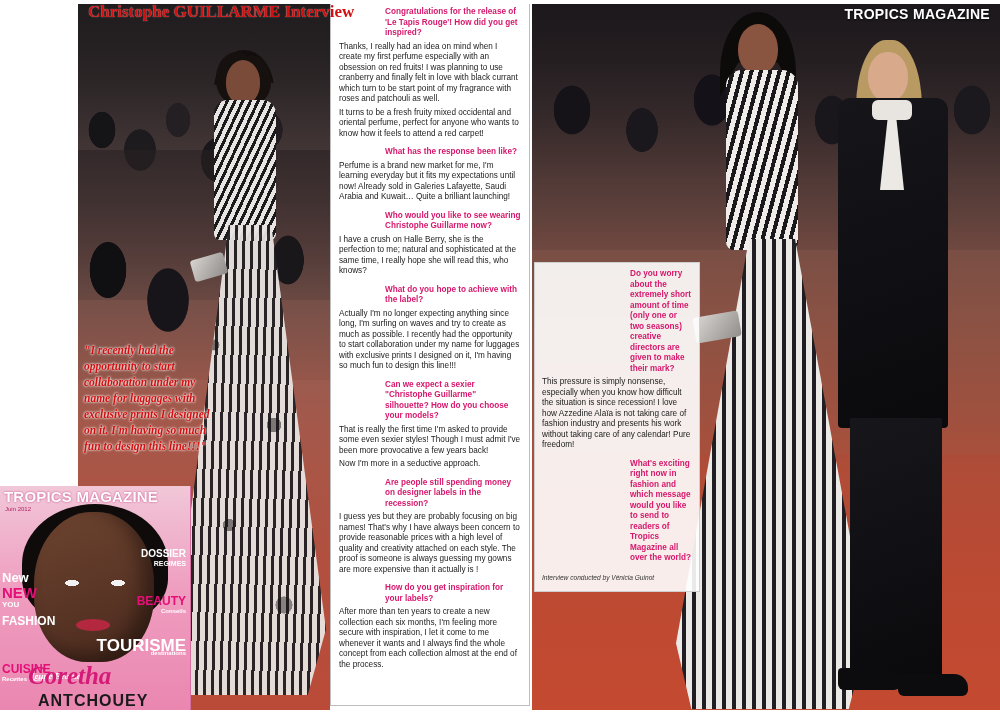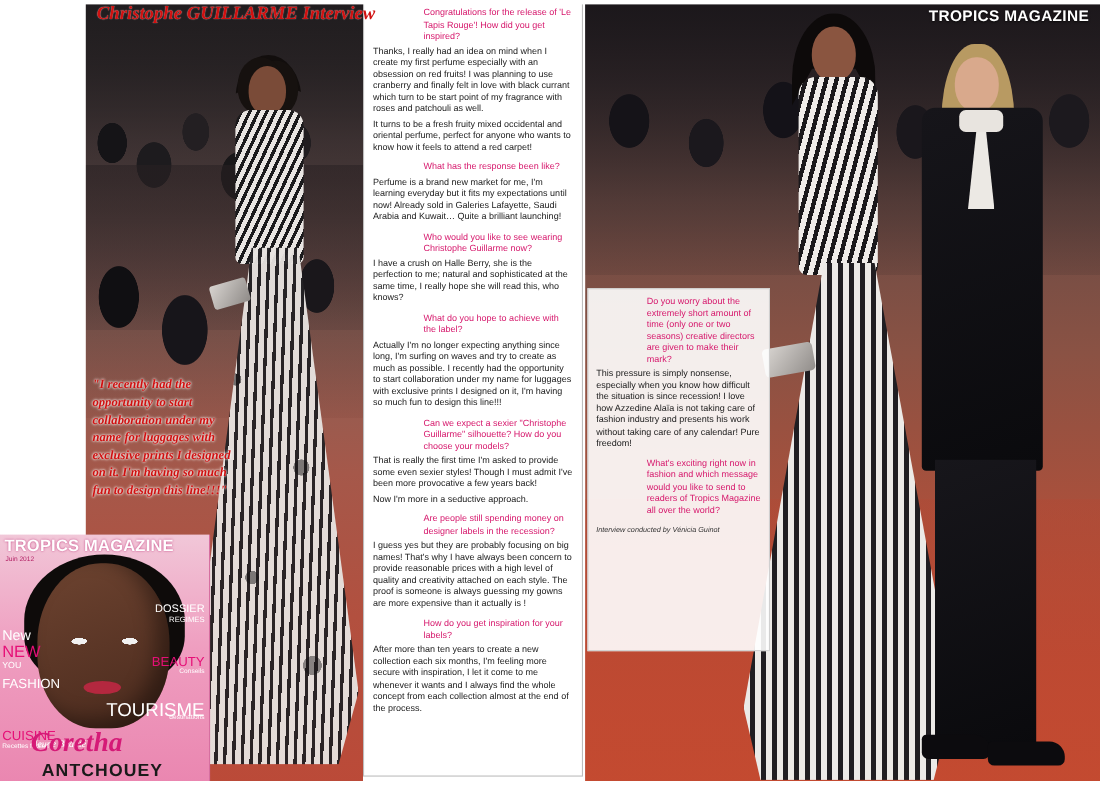--- a/index.html
+++ b/index.html
@@ -154,21 +154,21 @@
     font-family: "Liberation Serif", serif;
     font-style: italic;
     font-size: 25px; color: #d51a77; font-weight: bold;
   }
   .mag-cover .mc-sub {
     position: absolute; left: 38px; bottom: 4px;
     font-size: 16px; font-weight: bold; color: #1a1a1a; letter-spacing: 1px;
   }
   .mc-line {
     position: absolute;
-    font-size: 9px; font-weight: normal; text-align: right;
+    font-size: 9px; font-weight: bold; text-align: right;
   }
   .mc-l-new  { left: 2px; top: 84px;  color: #ffffff; font-size: 13px; }
   .mc-l-new2 { left: 2px; top: 98px;  color: #e60f77; font-size: 15px; }
   .mc-l-you  { left: 2px; top: 114px; color: #ffffff; font-size: 8px; }
   .mc-l-fash { left: 2px; top: 128px; color: #ffffff; font-size: 12px; }
   .mc-l-cuis { left: 2px; top: 176px; color: #e60f77; font-size: 12px; }
   .mc-l-rec  { left: 2px; top: 190px; color: #ffffff; font-size: 6px; }
   .mc-r-doss { right: 4px; top: 62px;  color: #ffffff; font-size: 10px; }
   .mc-r-reg  { right: 4px; top: 74px;  color: #ffffff; font-size: 7px; }
   .mc-r-beau { right: 4px; top: 108px; color: #e60f77; font-size: 12px; }
@@ -176,21 +176,20 @@
   .mc-r-tour { right: 4px; top: 150px; color: #ffffff; font-size: 17px; }
   .mc-r-dest { right: 4px; top: 164px; color: #ffffff; font-size: 6px; }
   .mc-italic { left: 30px; top: 150px; color: #ffffff; font-size: 9px;
                font-family:"Liberation Serif",serif; font-style: italic; margin-top: 35px; }
 
   
   .doc-title {
     position: absolute;
     left: 88px; top: 2px;
     font-family: "Liberation Serif", serif;
-    font-style: italic;
     font-weight: bold;
     font-size: 17px;
     color: #d01010;
     text-shadow: 0 0 1px rgba(255,255,255,.8);
     z-index: 9;
     white-space: nowrap;
   }
 
   
   .pullquote {
@@ -213,21 +212,21 @@
     left: 330px; top: 0px;
     width: 200px; height: 706px;
     background: #ffffff;
     border: 1px solid #bdbdbd;
     box-sizing: border-box;
     padding: 6px 8px 6px 8px;
     overflow: hidden;
   }
   .q {
     color: #d6186c;
-    font-weight: normal;
+    font-weight: bold;
     font-size: 8.2px;
     line-height: 10.5px;
     margin: 8px 0 3px 0;
     padding-left: 46px;
   }
   .q:first-child { margin-top: 0; }
   .a {
     color: #1b1b1b;
     font-size: 8.2px;
     line-height: 10.5px;
@@ -339,21 +338,21 @@
   .col-right-text {
     position: absolute;
     left: 534px; top: 262px;
     width: 166px; height: 330px;
     padding: 6px 7px;
     box-sizing: border-box;
     background: rgba(255,255,255,0.90);
     border: 1px solid #cfcfcf;
     overflow: hidden;
   }
-  .col-right-text .q { font-size: 8.2px; line-height: 10.5px; }
+  .col-right-text .q { font-size: 8.2px; line-height: 10.5px; margin-left: 42px; }
   .col-right-text .a { font-size: 8.2px; line-height: 10.5px; }
   .credit {
     font-size: 6.6px;
     color: #333;
     font-style: italic;
     margin-top: 10px;
   }
 
   
   .edge-top, .edge-bottom {

